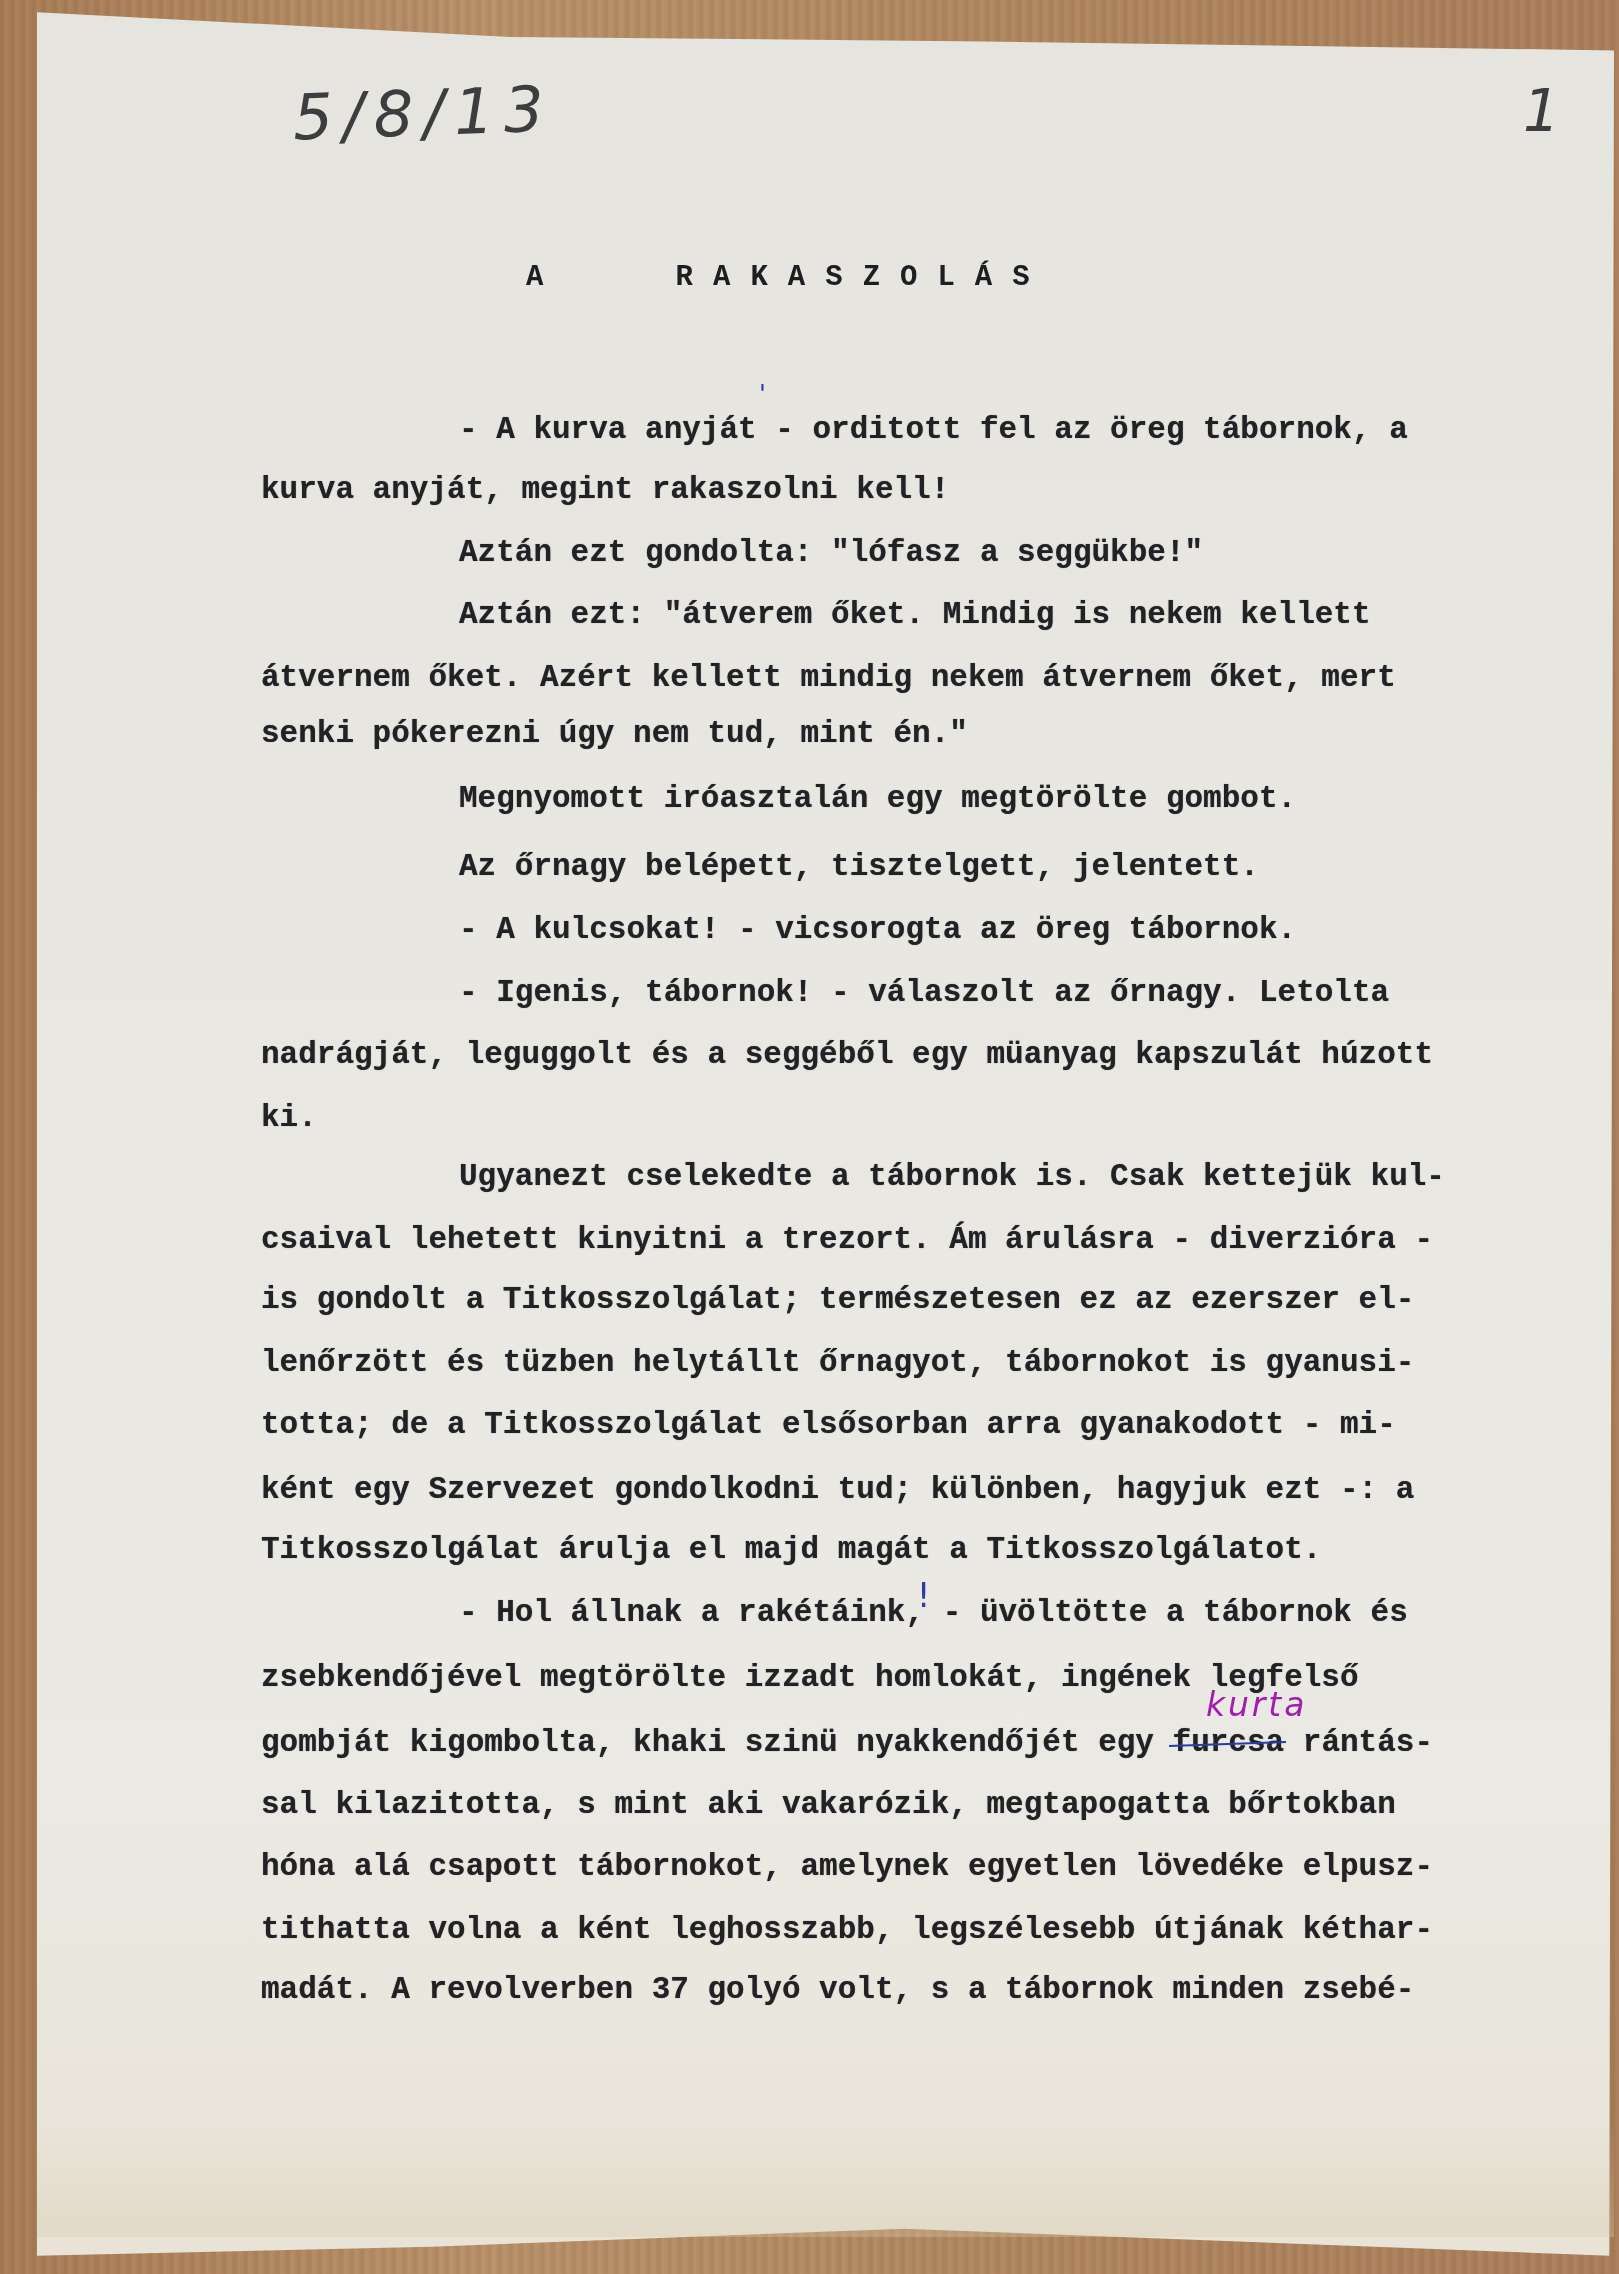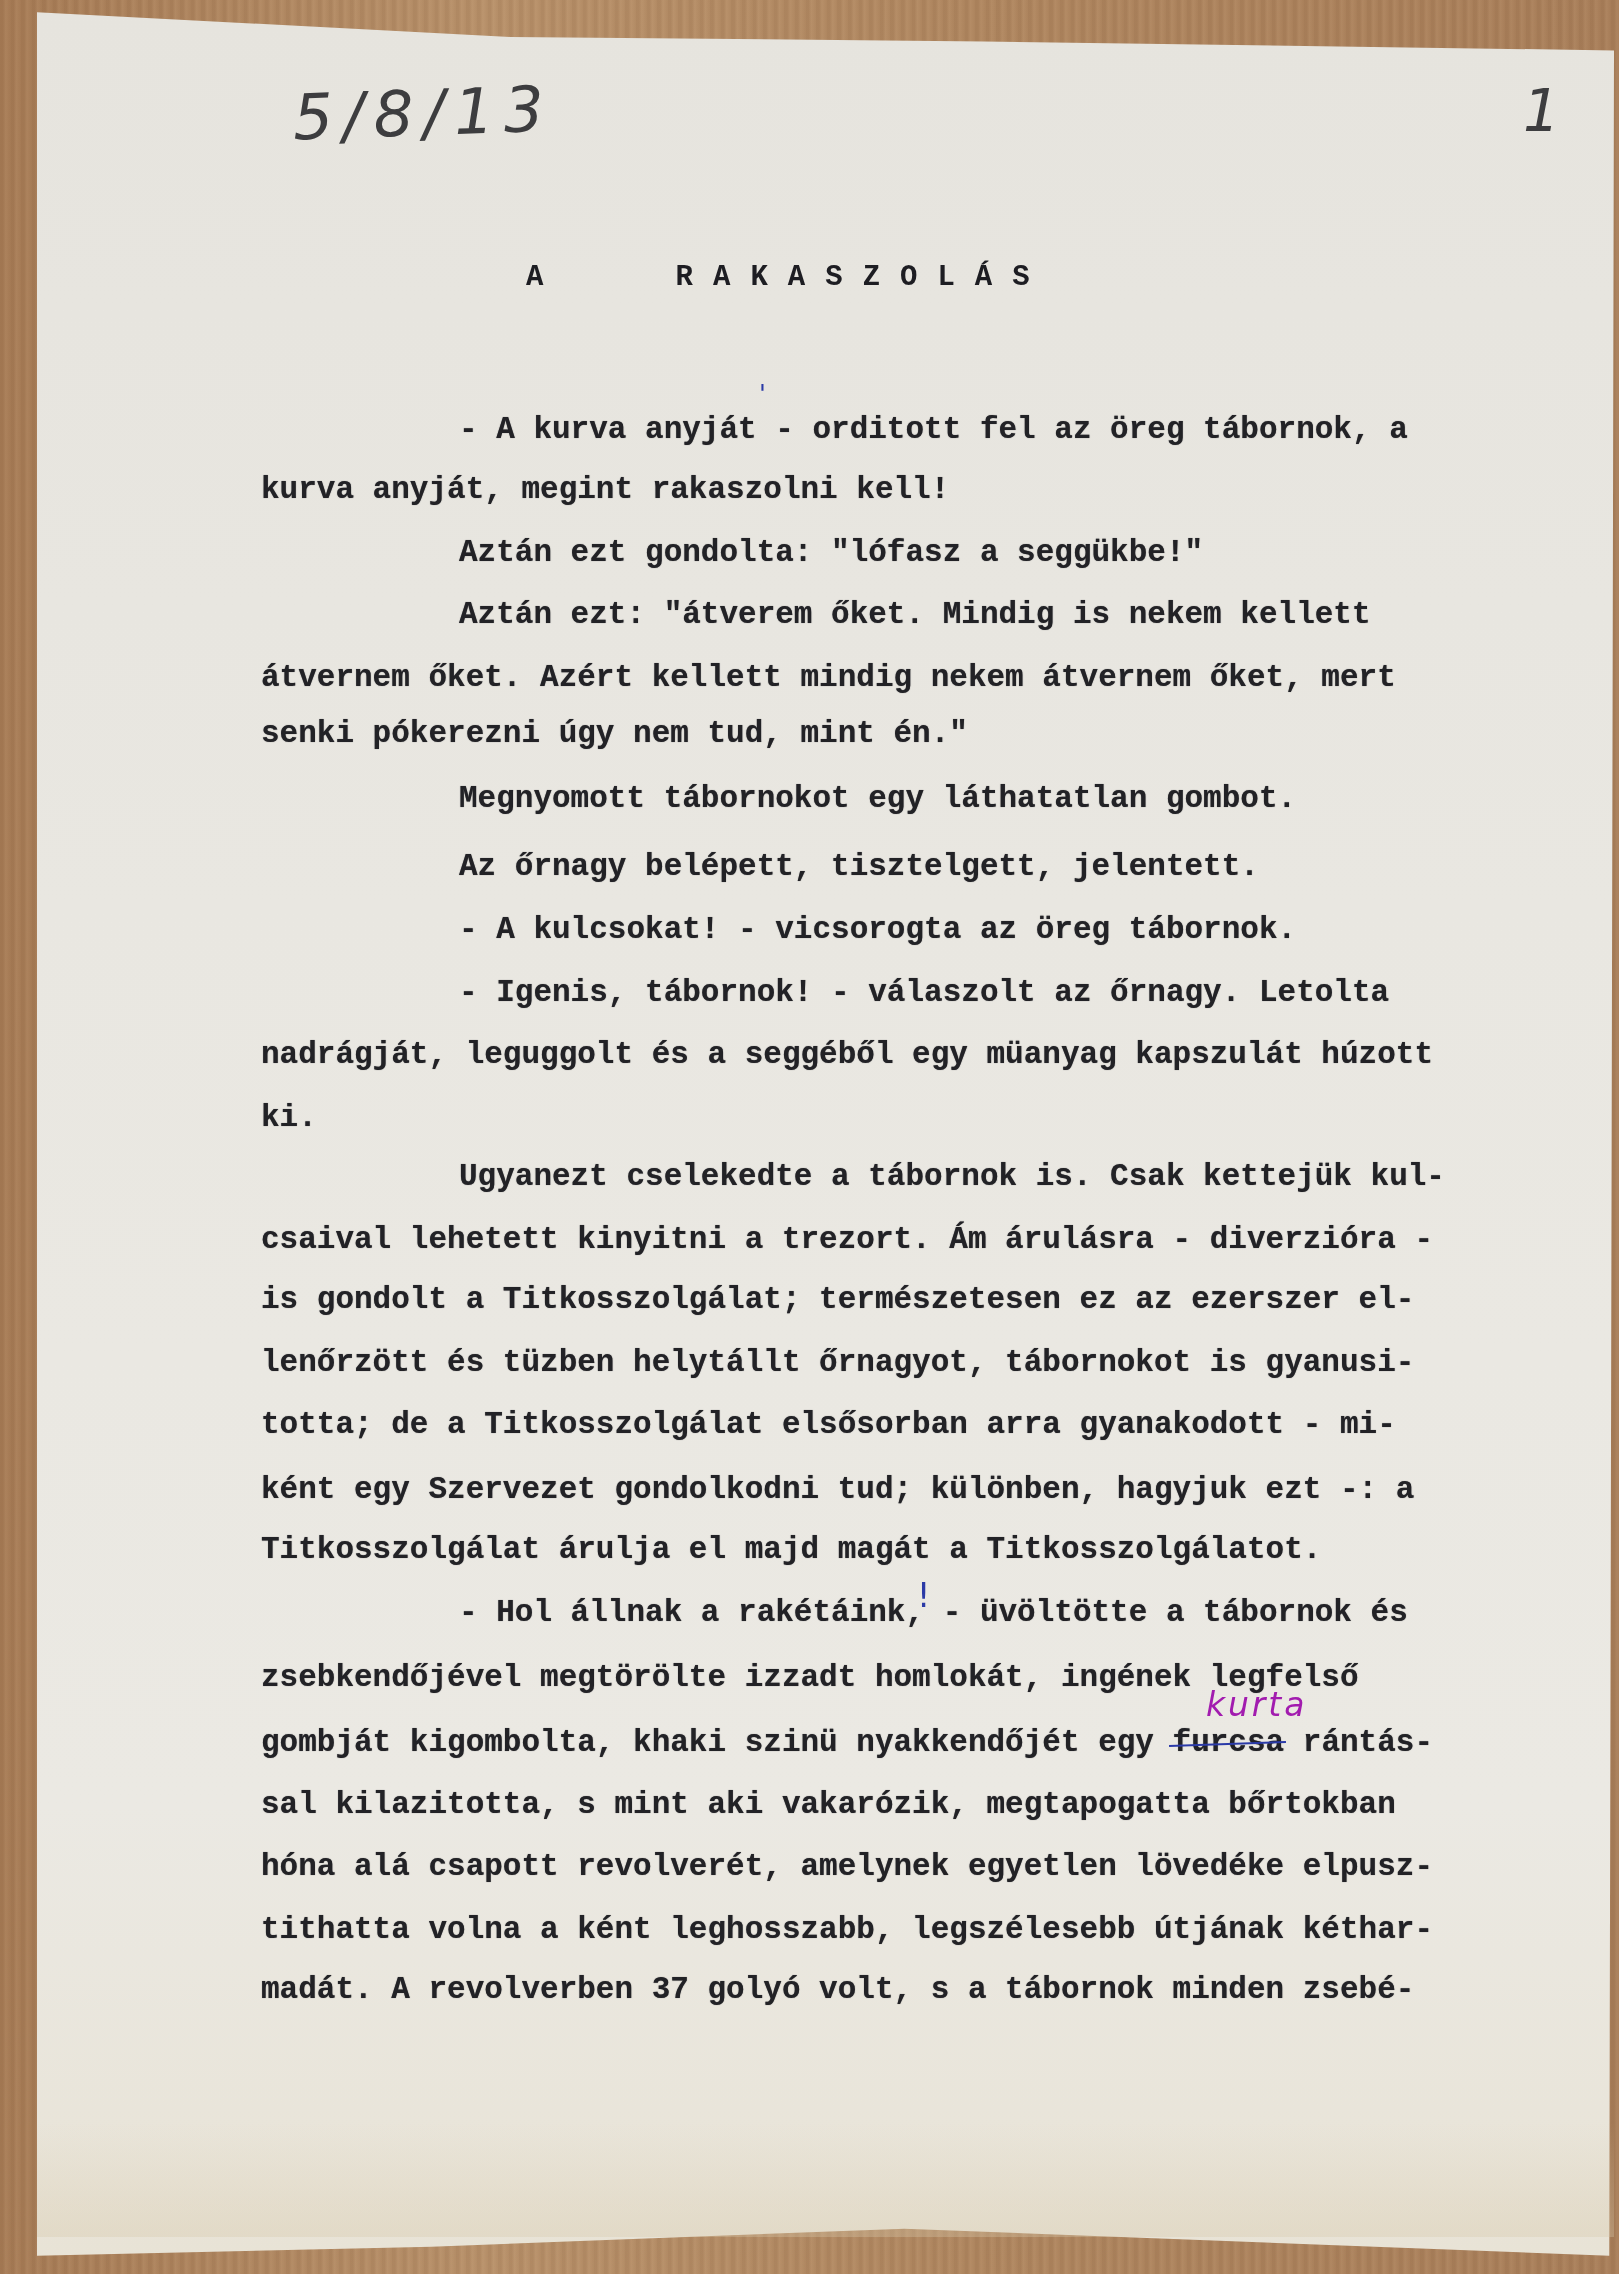--- a/index.html
+++ b/index.html
@@ -67,38 +67,38 @@
 
 <div class="title">A   RAKASZOLÁS</div>
 
 <div id="body-lines">
     <div class="line indent" style="top: 414px;">- A kurva anyját - orditott fel az öreg tábornok, a</div>
     <div class="line" style="top: 474px;">kurva anyját, megint rakaszolni kell!</div>
     <div class="line indent" style="top: 537px;">Aztán ezt gondolta: "lófasz a seggükbe!"</div>
     <div class="line indent" style="top: 599px;">Aztán ezt: "átverem őket. Mindig is nekem kellett</div>
     <div class="line" style="top: 662px;">átvernem őket. Azért kellett mindig nekem átvernem őket, mert</div>
     <div class="line" style="top: 718px;">senki pókerezni úgy nem tud, mint én."</div>
-    <div class="line indent" style="top: 783px;">Megnyomott tábornokot egy láthatatlan gombot.</div>
+    <div class="line indent" style="top: 783px;">Megnyomott iróasztalán egy megtörölte gombot.</div>
     <div class="line indent" style="top: 851px;">Az őrnagy belépett, tisztelgett, jelentett.</div>
     <div class="line indent" style="top: 914px; text-align: right;">- A kulcsokat! - vicsorogta az öreg tábornok.</div>
     <div class="line indent" style="top: 977px;">- Igenis, tábornok! - válaszolt az őrnagy. Letolta</div>
     <div class="line" style="top: 1039px;">nadrágját, leguggolt és a seggéből egy müanyag kapszulát húzott</div>
     <div class="line" style="top: 1102px;">ki.</div>
     <div class="line indent" style="top: 1161px;">Ugyanezt cselekedte a tábornok is. Csak kettejük kul-</div>
     <div class="line" style="top: 1224px;">csaival lehetett kinyitni a trezort. Ám árulásra - diverzióra -</div>
     <div class="line" style="top: 1284px;">is gondolt a Titkosszolgálat; természetesen ez az ezerszer el-</div>
     <div class="line" style="top: 1347px;">lenőrzött és tüzben helytállt őrnagyot, tábornokot is gyanusi-</div>
     <div class="line" style="top: 1409px;">totta; de a Titkosszolgálat elsősorban arra gyanakodott - mi-</div>
     <div class="line" style="top: 1474px;">ként egy Szervezet gondolkodni tud; különben, hagyjuk ezt -: a</div>
     <div class="line" style="top: 1534px;">Titkosszolgálat árulja el majd magát a Titkosszolgálatot.</div>
     <div class="line indent" style="top: 1597px;">- Hol állnak a rakétáink, - üvöltötte a tábornok és</div>
     <div class="line" style="top: 1662px;">zsebkendőjével megtörölte izzadt homlokát, ingének legfelső</div>
     <div class="correction" style="left: 1206px; top: 1685px;">kurta</div>
     <div class="line" style="top: 1727px;"><span>gombját kigombolta, khaki szinü nyakkendőjét egy </span><span class="strike">furcsa</span><span> rántás-</span></div>
     <div class="line" style="top: 1789px;">sal kilazitotta, s mint aki vakarózik, megtapogatta bőrtokban</div>
-    <div class="line" style="top: 1851px;">hóna alá csapott revolverét, amelynek egyetlen lövedéke elpusz-</div>
+    <div class="line" style="top: 1851px;">hóna alá csapott tábornokot, amelynek egyetlen lövedéke elpusz-</div>
     <div class="line" style="top: 1914px;">tithatta volna a ként leghosszabb, legszélesebb útjának kéthar-</div>
     <div class="line" style="top: 1974px;">madát. A revolverben 37 golyó volt, s a tábornok minden zsebé-</div>
   </div>
 
 <div class="mark" style="left: 759px; top: 379px; font-size: 25px;">'</div>
 <div class="mark" style="left: 917px; top: 1576px;">!</div>
 
 
 </body></html>

